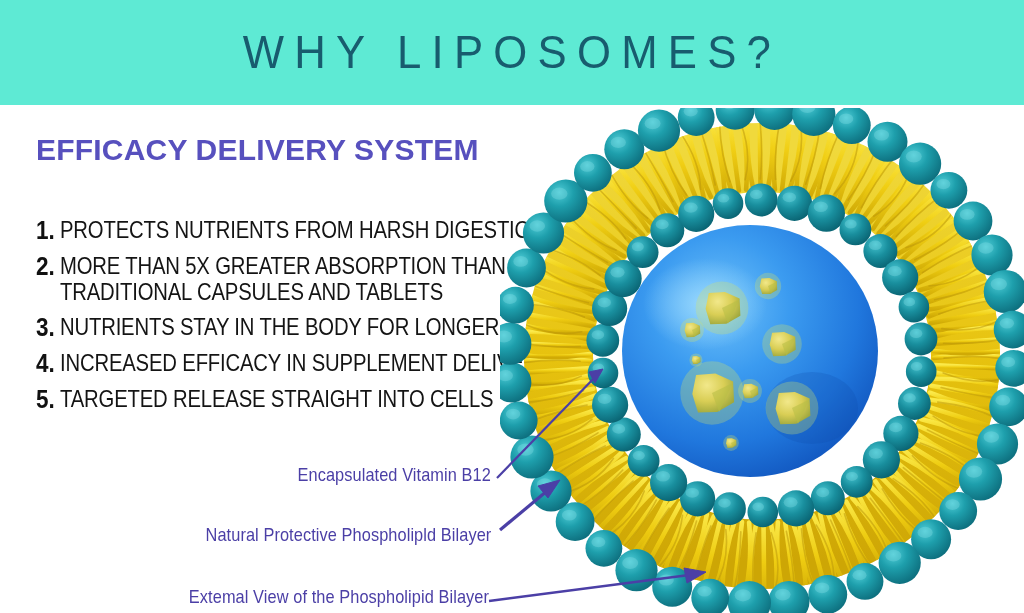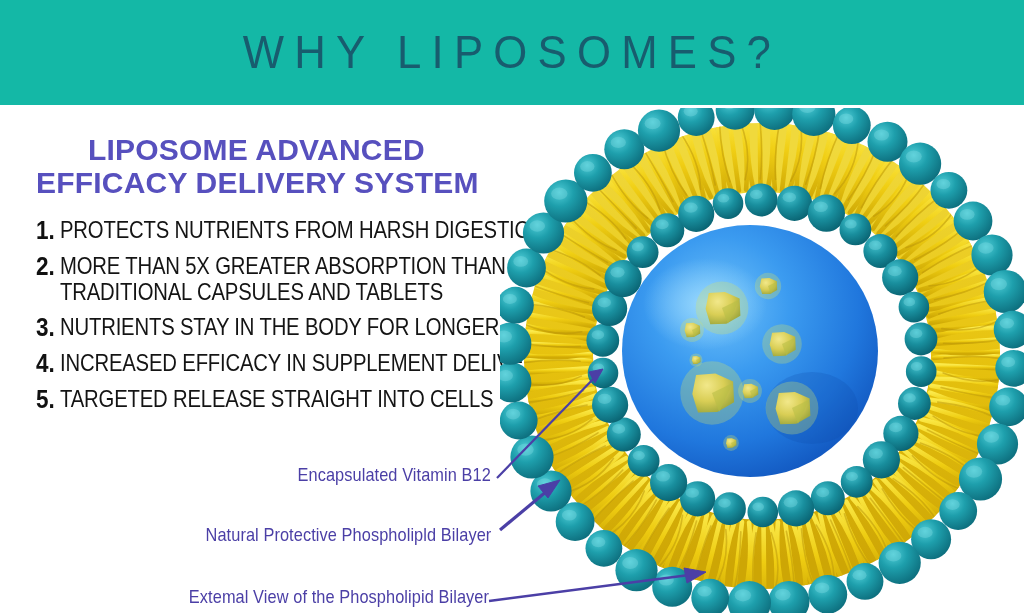--- a/index.html
+++ b/index.html
@@ -14,21 +14,21 @@
     overflow: hidden;
     font-family: "Liberation Sans", sans-serif;
   }
 
   
   #header-band {
     position: absolute;
     left: 0; top: 0;
     width: 1024px;
     height: 105px;
-    background: #14b8a6;
+    background: #5eead4;
   }
   #page-title {
     position: absolute;
     left: 0;
     top: 24px;
     width: 1024px;
     text-align: center;
     font-family: "Liberation Sans", sans-serif;
     font-size: 47px;
     font-weight: 400;
@@ -136,21 +136,20 @@
 </head>
 <body>
 
 <div id="header-band">
   <div id="page-title">WHY LIPOSOMES?</div>
 </div>
 
 <div id="content-panel">
 
   <div id="subtitle">
-    <span class="sub-line l1">LIPOSOME ADVANCED</span>
     <span class="sub-line l2">EFFICACY DELIVERY SYSTEM</span>
   </div>
 
   <div id="benefit-list">
 
     <div class="benefit-row">
       <span class="benefit-num">1.</span>
       <span class="benefit-text">
         <span class="tline">PROTECTS NUTRIENTS FROM HARSH DIGESTION</span>
       </span>

